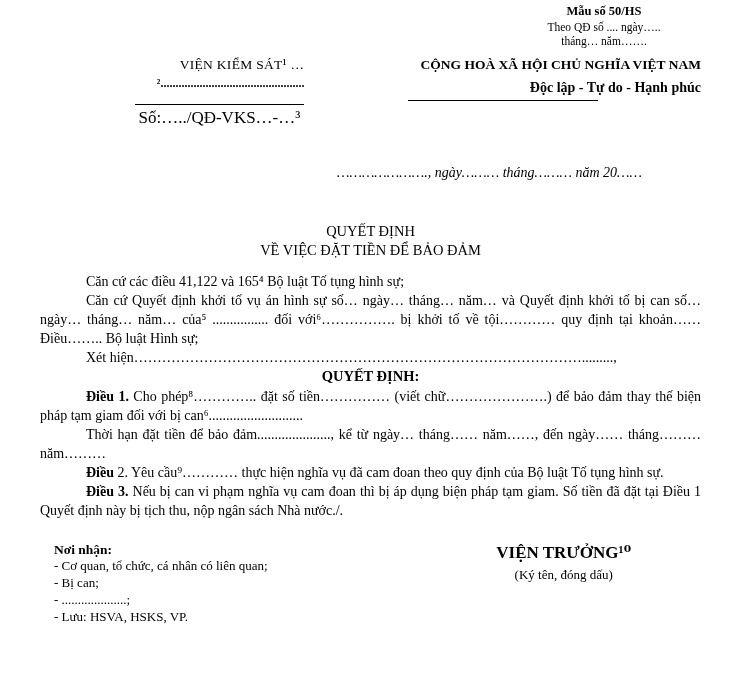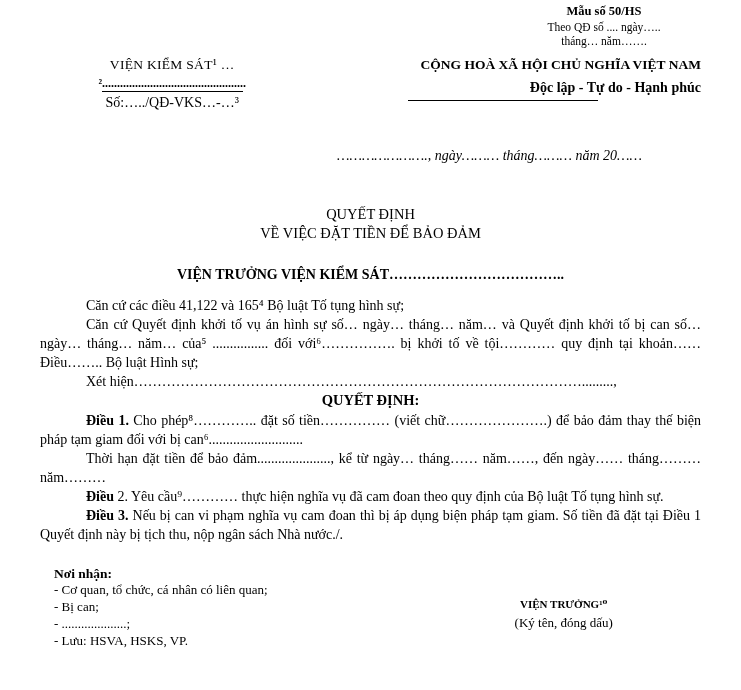--- a/index.html
+++ b/index.html
@@ -14,47 +14,47 @@
 
   
   .form-meta{
     width:210px;margin-left:auto;margin-right:-8px;
     text-align:center;font-size:11.5px;line-height:1.25;
   }
   .form-meta .m1{font-weight:bold;font-size:12.5px;}
 
   
   .header-row{display:flex;margin-top:8px;}
-  .hdr-left{width:40%;text-align:center;}
+  .hdr-left{width:40%;text-align:right;}
   .hdr-left .issuer-title{font-size:13.5px;letter-spacing:.3px;}
   .hdr-left .dotted{font-size:12px;font-weight:bold;line-height:1.1;margin-top:2px;}
   .so-line{
     display:inline-block;border-top:1.5px solid #000;
-    padding:1px 4px 0 4px;font-size:14px;margin-top:1px;
+    padding:1px 4px 0 4px;font-size:17px;margin-top:14px;
   }
   .hdr-right{width:60%;text-align:right;}
   .hdr-right .nat1{font-weight:bold;font-size:13.5px;}
   .hdr-right .nat2{font-weight:bold;font-size:14px;margin-top:3px;}
   .nat-rule{width:190px;border-top:1.5px solid #000;margin:3px auto 0 auto;height:0;}
 
   .date-row{margin-left:40%;text-align:center;font-style:italic;margin-top:34px;width:56%;}
 
   .doc-title{text-align:center;font-weight:normal;font-size:14.5px;margin-top:40px;line-height:1.3;}
   .authority{text-align:center;font-weight:bold;font-size:14px;margin-top:22px;}
 
   .body-text{margin-top:12px;text-align:justify;}
   .body-text p{margin:0;text-indent:46px;}
   .decision-heading{text-align:center;font-weight:bold;font-size:14.5px;margin:13px 0 12px 0;text-indent:0 !important;}
   .lead-bold{font-weight:bold;}
 
   .footer-row{display:flex;margin-top:21px;gap:36px;}
   .foot-left{width:56%;padding-left:14px;box-sizing:border-box;font-size:13px;line-height:1.3;}
   .foot-left .recip-title{font-weight:bold;font-size:13.5px;}
   .foot-right{width:44%;text-align:center;}
-  .foot-right .signer{font-weight:bold;font-size:11px;margin-top:32px;}
+  .foot-right .signer{font-weight:bold;font-size:17px;}
   .foot-right .note{font-size:13px;margin-top:2px;}
 </style>
 </head>
 <body>
 
 <div class="page">
 
   <div class="form-meta">
     <div class="m1">Mẫu số 50/HS</div>
     <div>Theo QĐ số .... ngày…..</div>
@@ -76,21 +76,20 @@
     </div>
   </div>
 
   <div class="date-row">…………………., ngày……… tháng……… năm 20……</div>
 
   <div class="doc-title">
     <div>QUYẾT ĐỊNH</div>
     <div>VỀ VIỆC ĐẶT TIỀN ĐỂ BẢO ĐẢM</div>
   </div>
 
-  <div class="authority">VIỆN TRƯỞNG VIỆN KIỂM SÁT………………………………..</div>
 
   <div class="body-text">
     <p>Căn cứ các điều 41,122 và 165⁴ Bộ luật Tố tụng hình sự;</p>
     <p>Căn cứ Quyết định khởi tố vụ án hình sự số… ngày… tháng… năm… và Quyết định khởi tố bị can số… ngày… tháng… năm… của⁵ ................ đối với⁶……………. bị khởi tố về tội………… quy định tại khoản…… Điều…….. Bộ luật Hình sự;</p>
     <p>Xét hiện…………………………………………………………………………………….........,</p>
 
     <p class="decision-heading">QUYẾT ĐỊNH:</p>
 
     <p><span class="lead-bold">Điều 1.</span><span> Cho phép⁸………….. đặt số tiền…………… (viết chữ………………….) để bảo đảm thay thế biện pháp tạm giam đối với bị can⁶...........................</span></p>
     <p>Thời hạn đặt tiền để bảo đảm....................., kể từ ngày… tháng…… năm……, đến ngày…… tháng……… năm………</p>

